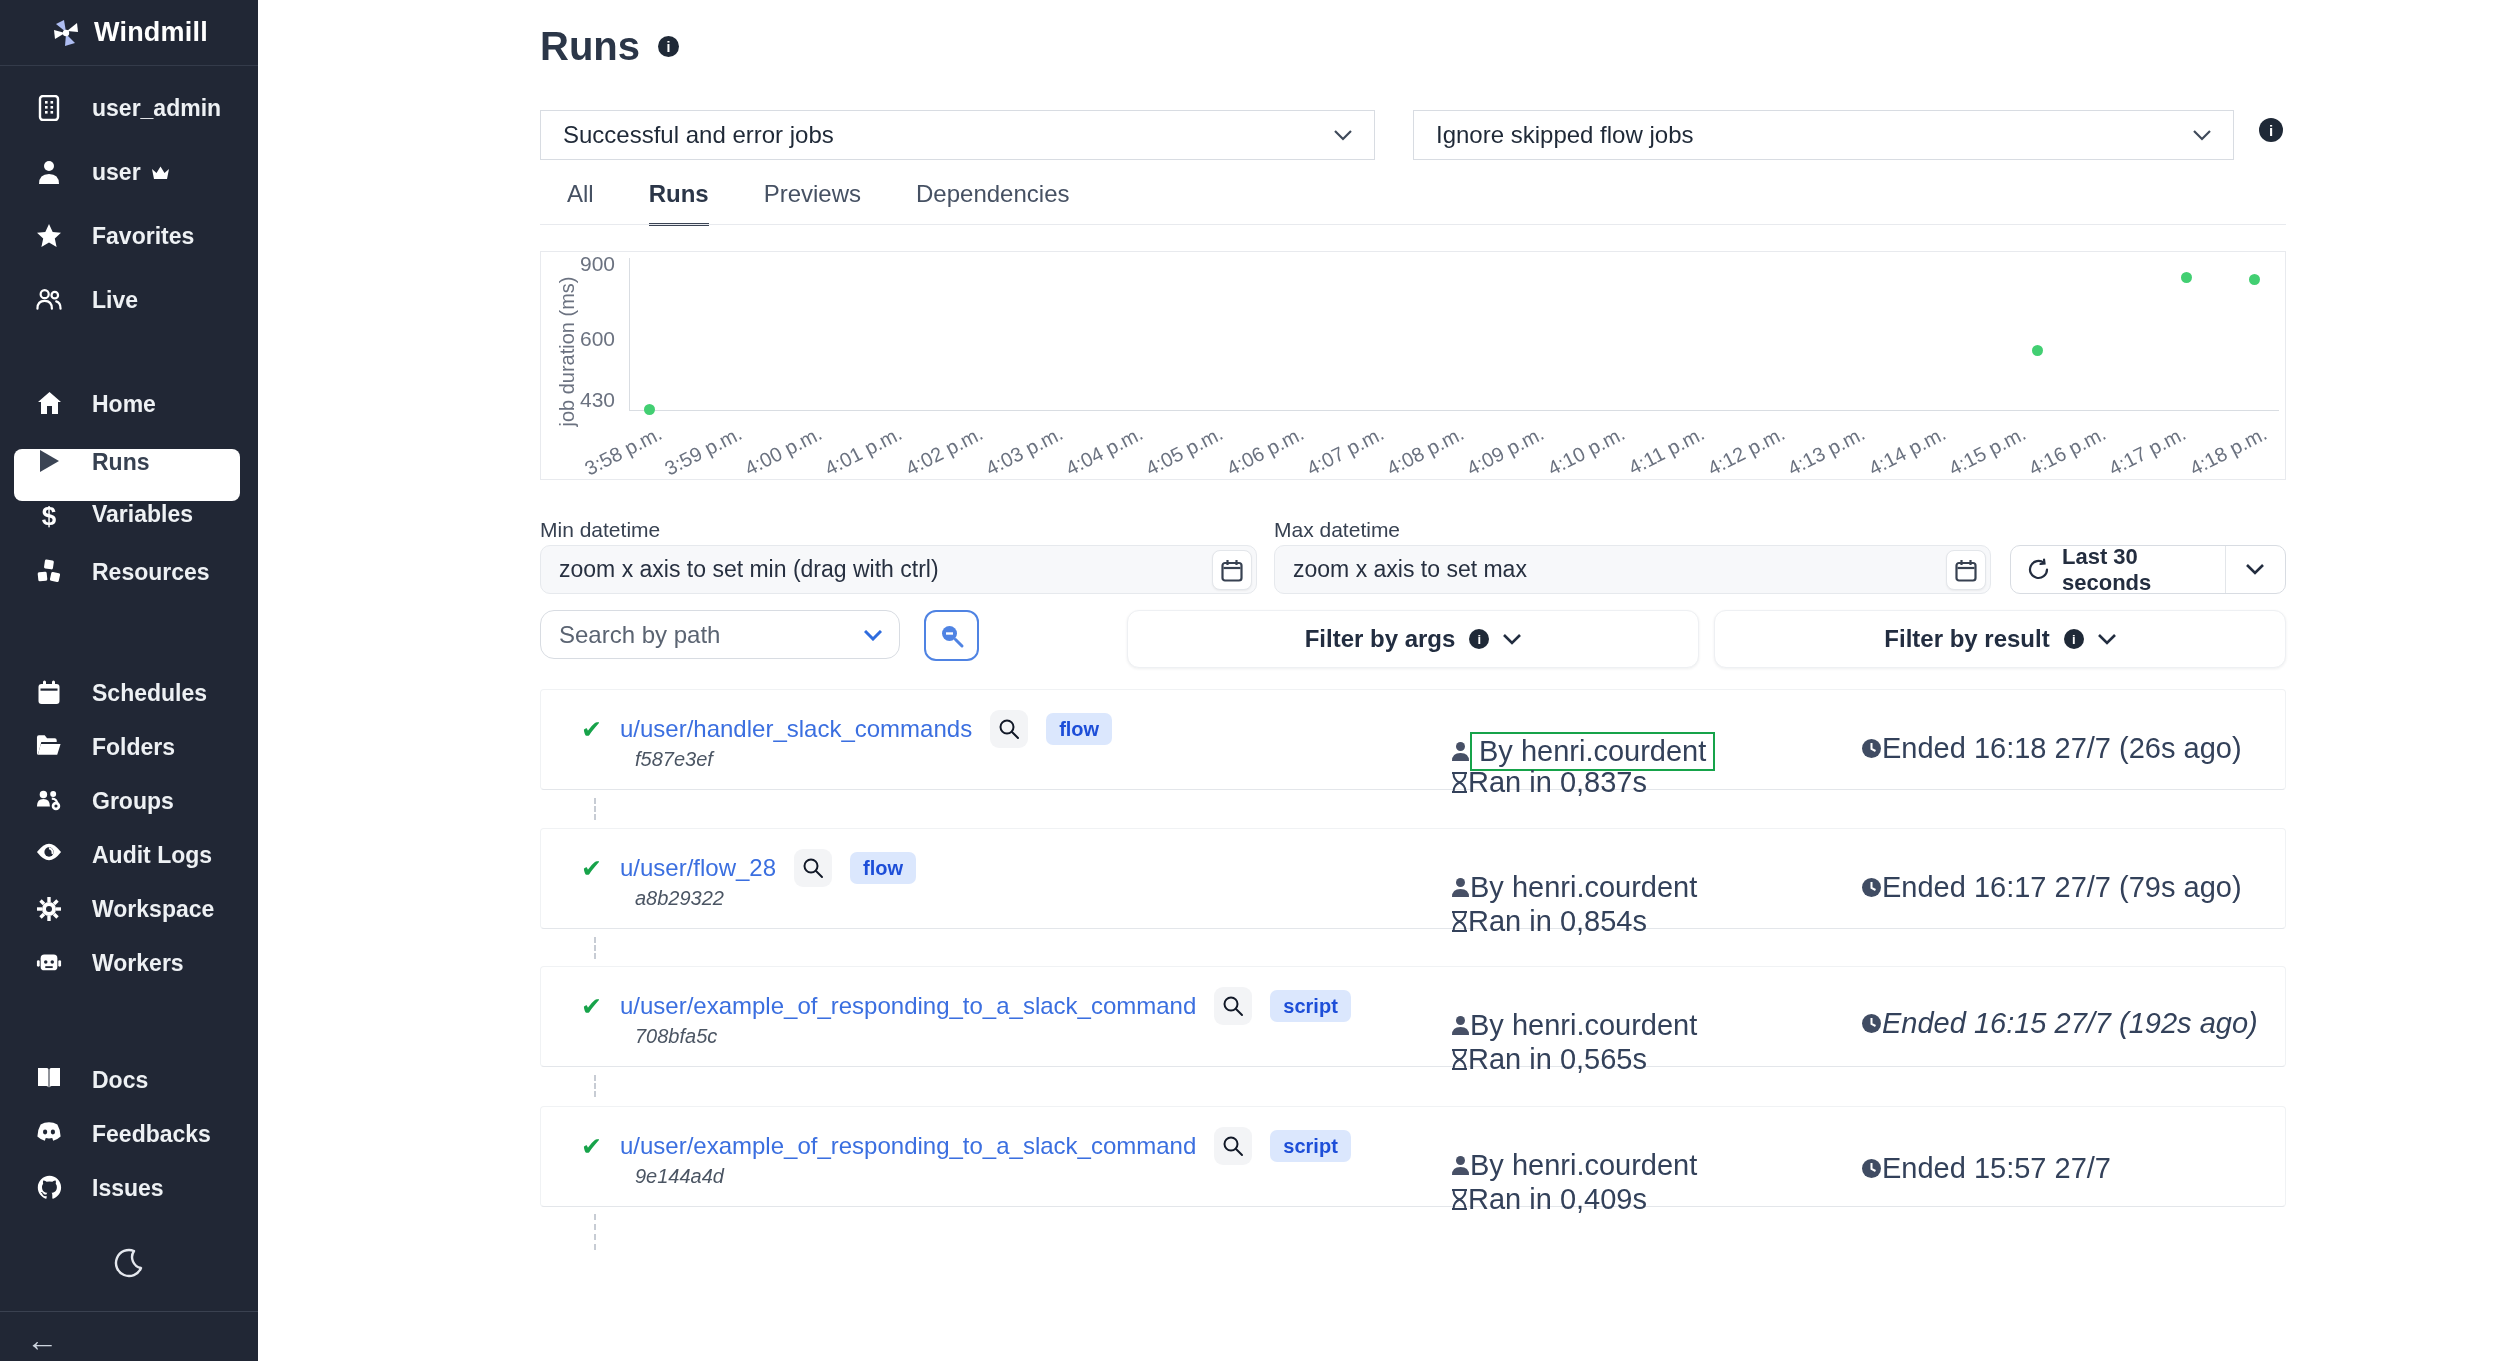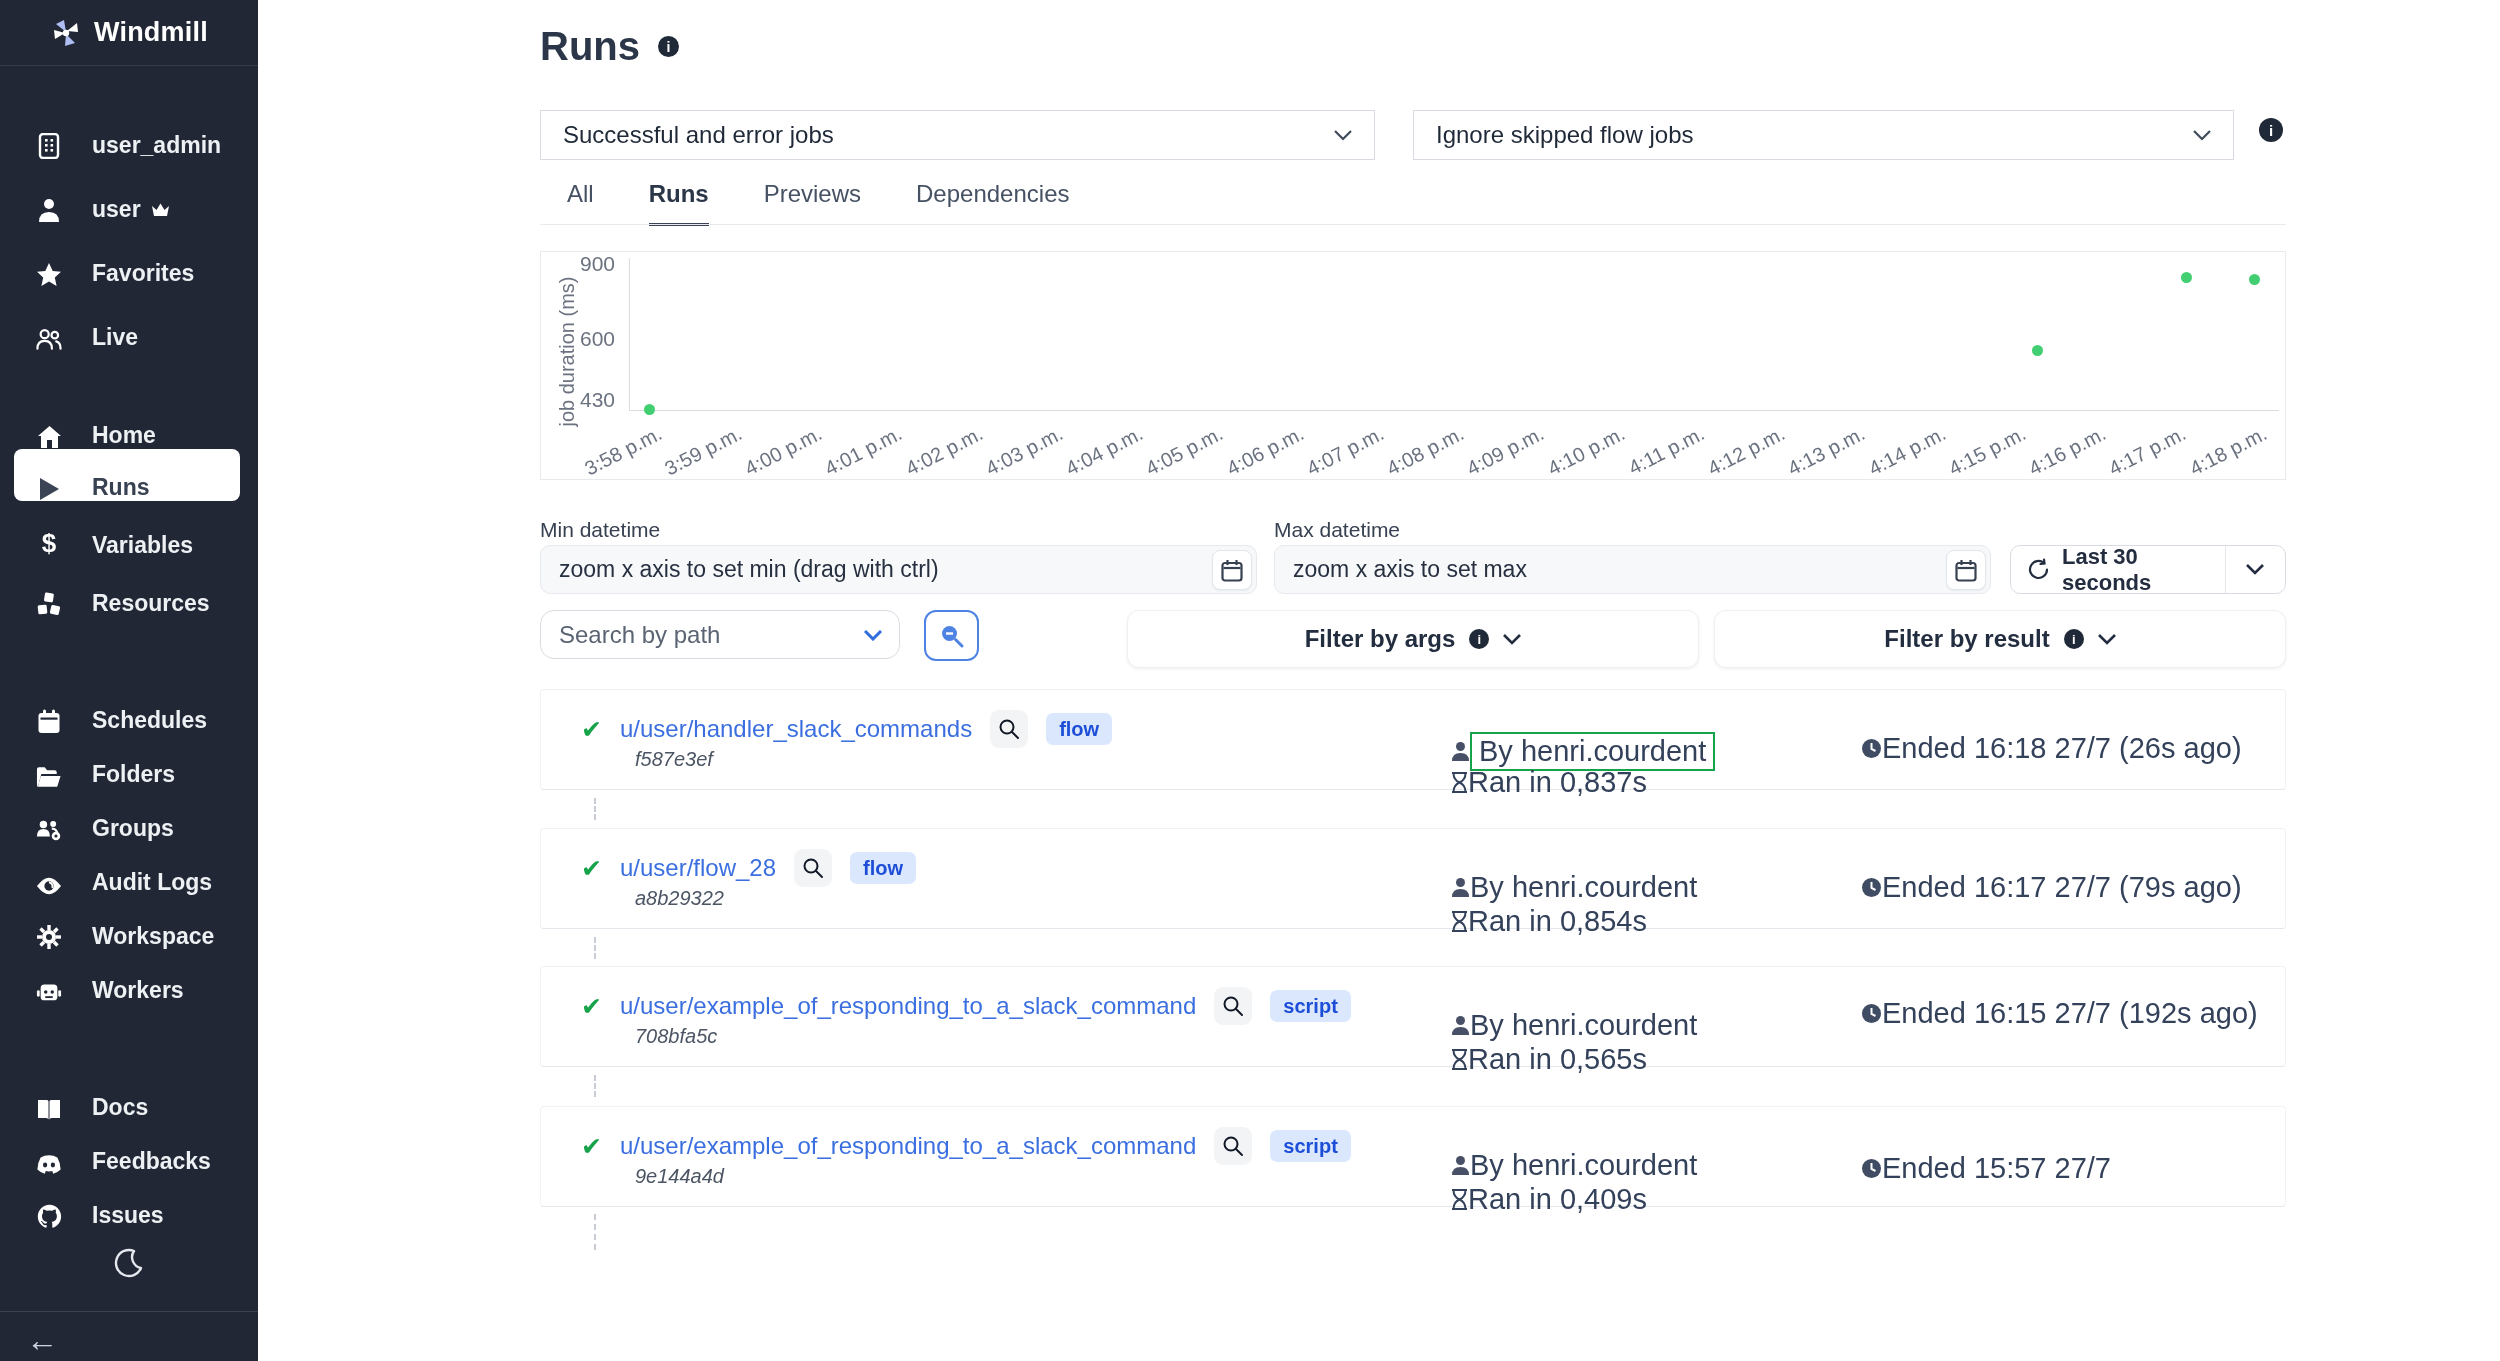--- a/index.html
+++ b/index.html
@@ -5,21 +5,21 @@
   * { margin:0; padding:0; box-sizing:border-box; }
   html,body { width:2500px; height:1361px; overflow:hidden; background:#fff;
     font-family:"Liberation Sans","DejaVu Sans",sans-serif; color:#2b3648; }
 
   
   .sidebar { position:absolute; left:0; top:0; width:258px; height:1361px; background:#212735; }
   .logo-row { position:absolute; left:0; top:0; width:258px; height:66px;
     border-bottom:1px solid #343b4a; display:flex; align-items:center; padding-left:50px;text-align:center; }
   .logo-row .brand { color:#fff; font-size:27px; font-weight:800; margin-left:12px; letter-spacing:.2px; }
   .sgroup { position:absolute; left:0; width:258px; }
-  .sitem { height:64px; display:flex; align-items:flex-end; padding-left:36px; gap:30px;
+  .sitem { height:64px; display:flex; align-items:flex-start; padding-left:36px; gap:30px;
     color:#eef1f4; font-size:23px; font-weight:600; cursor:pointer; }
   .g2 .sitem { height:58px; } .g3 .sitem, .g4 .sitem { height:54px; }
   .sitem .sic { width:26px; display:flex; justify-content:center; flex:0 0 26px; }
   .sitem.active { background:#fff; color:#374151; border-radius:8px; margin:0 18px 0 14px;
     padding-left:22px; height:52px; }
   .moon-btn { position:absolute; left:114px; top:1248px; width:30px; height:30px; cursor:pointer; }
   .side-div { position:absolute; left:0; top:1311px; width:258px; border-top:1px solid #3a4150; }
   .collapse-btn { position:absolute; left:26px; top:1322px; color:#cdd4de; font-size:32px; cursor:pointer; }
 
   
@@ -551,21 +551,21 @@
         <span>By henri.courdent</span>
       </div>
       <div class="meta-line" style="top:56px;">
         <svg width="17" height="21" viewBox="0 0 17 21">
             <path d="M1 1 h15 M1 20 h15 M2.5 1 q0 7 6 9.5 q6 2.5 6 9.5 M14.5 1 q0 7 -6 9.5 q-6 2.5 -6 9.5" fill="none" stroke="#33415a" stroke-width="2"></path>
           </svg>
         <span>Ran in 0,565s</span>
       </div>
     </div>
     <div class="r-right">
-      <div class="meta-line" style="top:10px;">
+      <div class="meta-line" style="top:20px;font-style:italic;">
         <svg width="21" height="21" viewBox="0 0 21 21">
             <circle cx="10.5" cy="10.5" r="9.5" fill="#404c63"></circle>
             <polyline points="10.5,5 10.5,11 14.5,13" fill="none" stroke="#fff" stroke-width="2"></polyline>
           </svg>
         <span>Ended 16:15 27/7 (192s ago)</span>
       </div>
     </div>
   </div>
   <div class="abs connector" style="top:1075px; height:22px;"></div>
 

